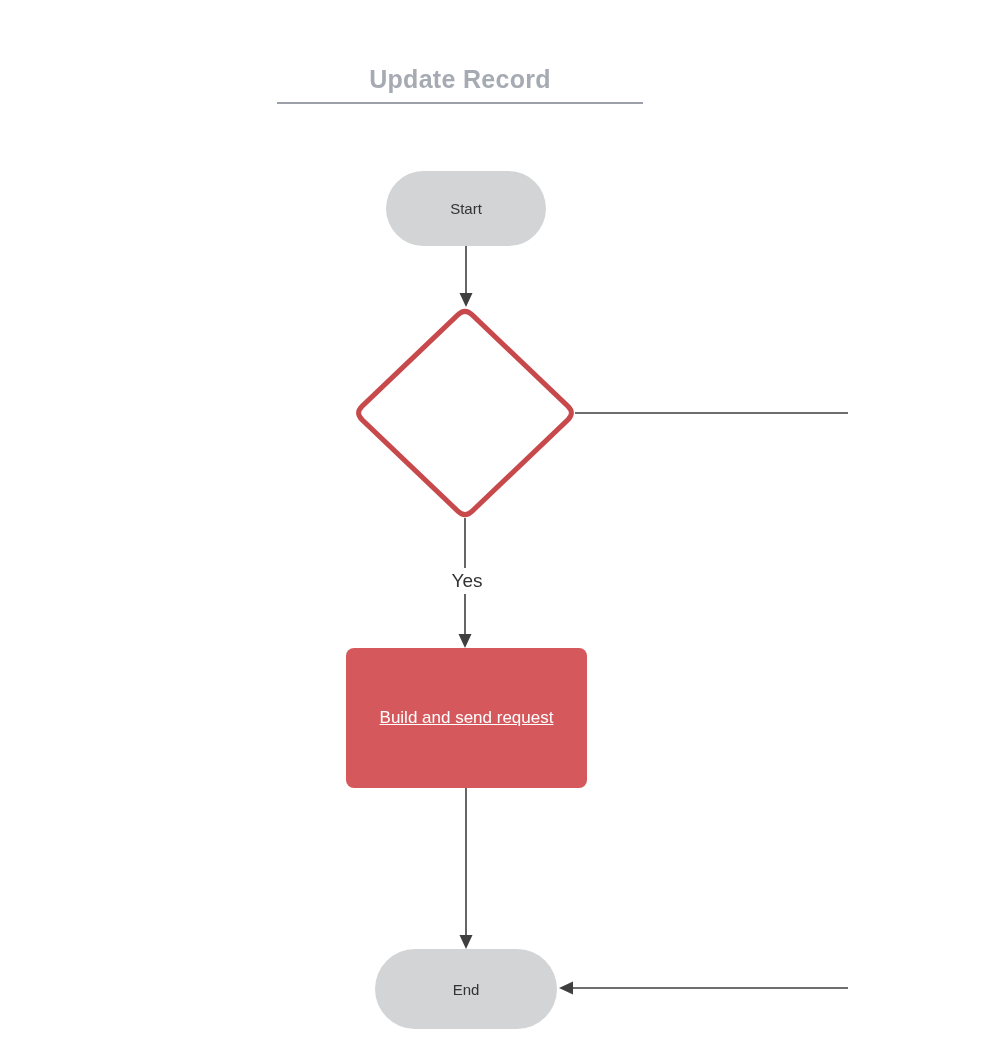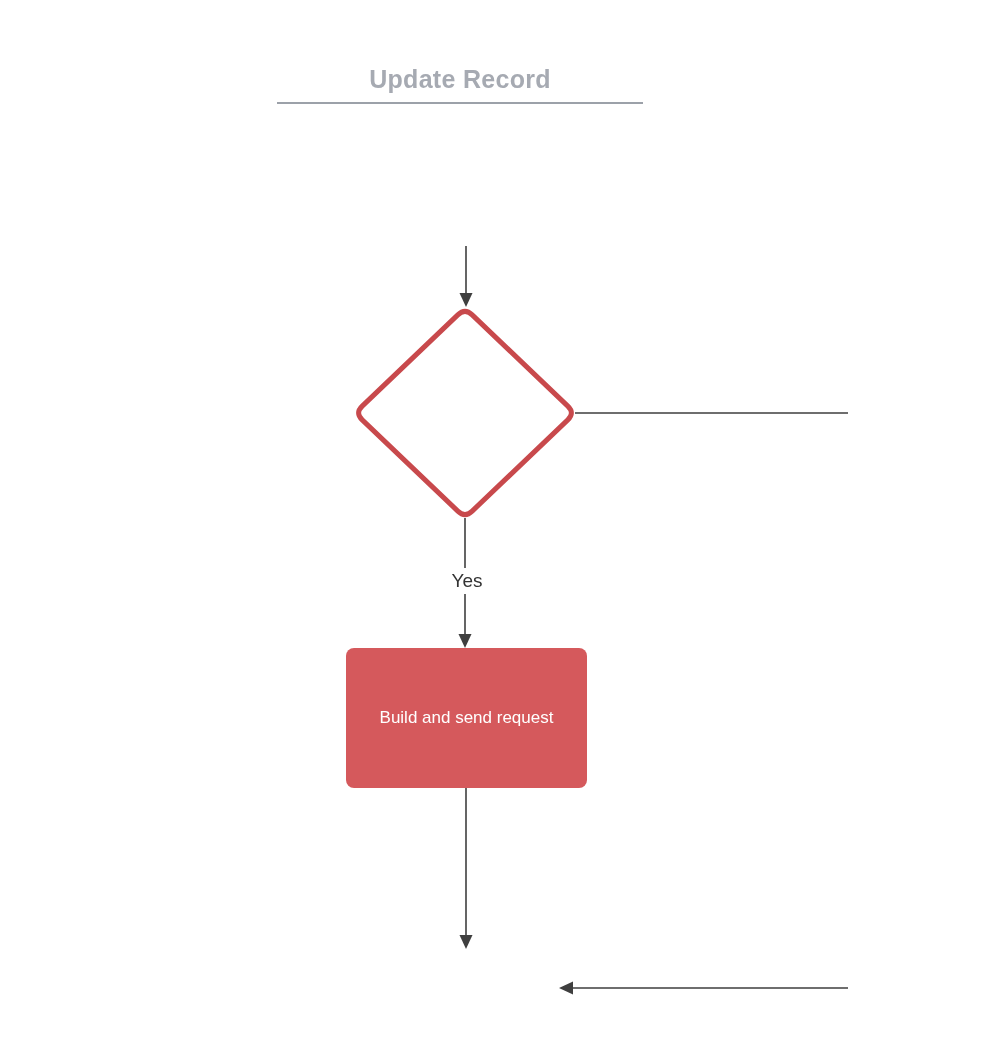--- a/index.html
+++ b/index.html
@@ -79,20 +79,21 @@
   }
   .node.process {
     left: 346px;
     top: 628px;
     width: 241px;
     height: 140px;
     border-radius: 8px;
     background: var(--accent-red, #d5595c);
     color: var(--text-light, #ffffff);
     font-size: 17px;
+    text-decoration: underline;
   }
   .diamond-label {
     position: absolute;
     left: 360px;
     top: 359px;
     width: 212px;
     text-align: center;
     font-size: 15.5px;
     line-height: 22px;
     color: var(--text-dark, #333333);
@@ -131,24 +132,30 @@
     <line class="connector" x1="465" y1="498" x2="465" y2="615"></line>
     <polygon class="arrowhead" points="465,628 458.5,614 471.5,614"></polygon>
 
     <line class="connector" x1="466" y1="768" x2="466" y2="916"></line>
     <polygon class="arrowhead" points="466,929 459.5,915 472.5,915"></polygon>
 
     <path class="connector" d="M 575 393 L 938 393 Q 950 393 950 405 L 950 956 Q 950 968 938 968 L 573 968"></path>
     <polygon class="arrowhead" points="559,968 573,961.5 573,974.5"></polygon>
   </svg>
 
+  <div class="node terminator start">
+    <span>Start</span>
+  </div>
 
 
   <div class="edge-label yes">Yes</div>
 
   <div class="node process">
     <span>Build and send request</span>
   </div>
 
   <div class="edge-label no">No</div>
 
+  <div class="node terminator end">
+    <span>End</span>
+  </div>
 
 </div>
 
 </body></html>

